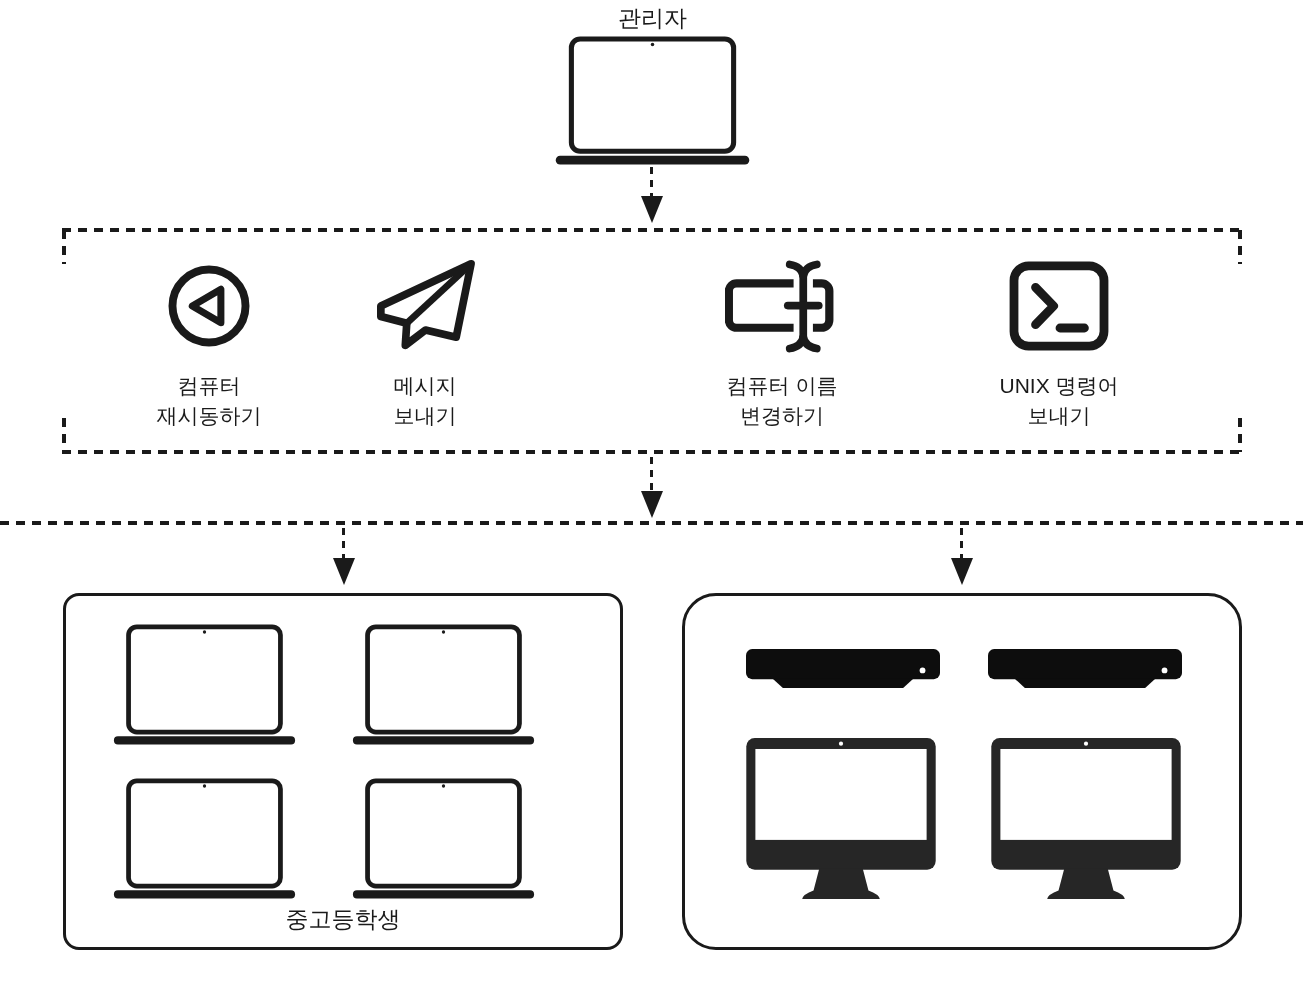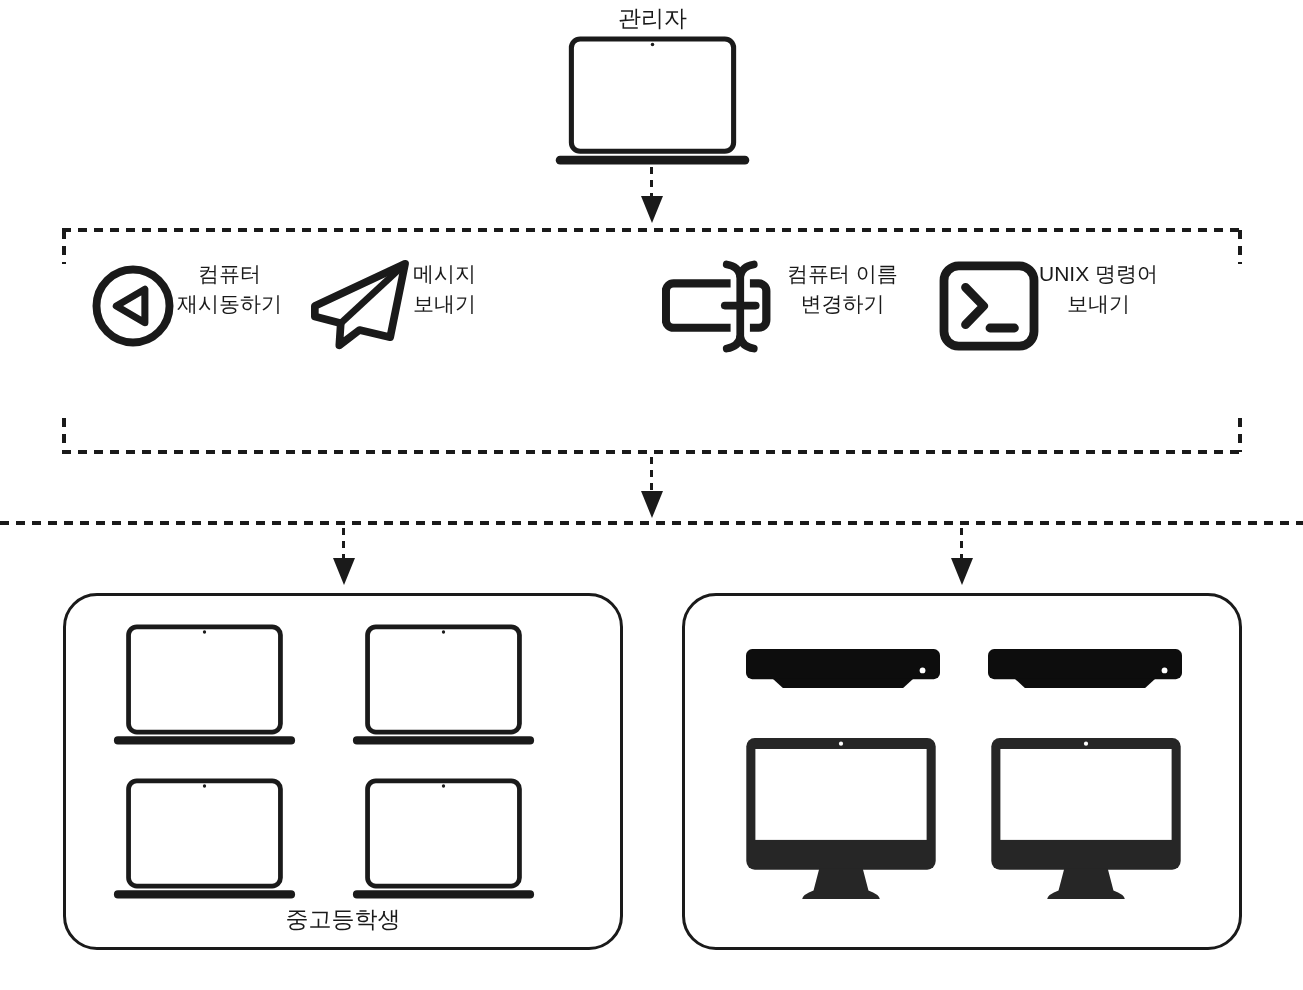--- a/index.html
+++ b/index.html
@@ -40,39 +40,39 @@
   .cmd-box{position:absolute;left:62px;top:228px;width:1180px;height:226px;}
   .cmd-box .edge-top{left:0;top:0;width:100%;}
   .cmd-box .edge-bottom{left:0;bottom:0;width:100%;}
   .cmd-box .stub{height:34px;}
   .cmd-box .stub.tl{left:0;top:2px;}
   .cmd-box .stub.bl{left:0;bottom:2px;}
   .cmd-box .stub.tr{right:0;top:2px;}
   .cmd-box .stub.br{right:0;bottom:2px;}
 
   .cmd-col{position:absolute;top:22px;width:240px;height:196px;display:flex;
-    flex-direction:row;align-items:flex-start;}
+    flex-direction:column;align-items:center;}
   .cmd-col .icon-wrap{height:112px;display:flex;align-items:center;justify-content:center;color:var(--ink);}
   .cmd-label{margin-top:9px;font-size:21px;line-height:30px;text-align:center;
     white-space:pre-line;color:var(--ink);}
   .cmd-col.c1{left:27px;}
   .cmd-col.c2{left:243px;}
-  .cmd-col.c3{left:600px;gap:11px;}
+  .cmd-col.c3{left:600px;}
   .cmd-col.c4{left:877px;}
 
   .cmd-icon{display:block;}
   .cmd-icon .st{fill:none;stroke:currentColor;}
 
   
   .divider{left:0;top:521px;width:1303px;}
 
   
   .group-box{position:absolute;top:593px;width:560px;height:357px;
     border:3px solid var(--ink);border-radius:34px;background:var(--background);}
-  .group-box.left{left:63px;}
+  .group-box.left{left:63px;border-radius:16px;}
   .group-box.right{left:682px;}
   .group-label{position:absolute;left:0;bottom:12px;width:100%;text-align:center;
     font-size:23px;color:var(--ink);}
 
   .dev{position:absolute;color:var(--ink);}
   .dev svg{width:100%;height:100%;display:block;}
 
   .lap1{left:47px;top:28px;width:183px;height:121px;}
   .lap2{left:286px;top:28px;width:183px;height:121px;}
   .lap3{left:47px;top:182px;width:183px;height:121px;}

